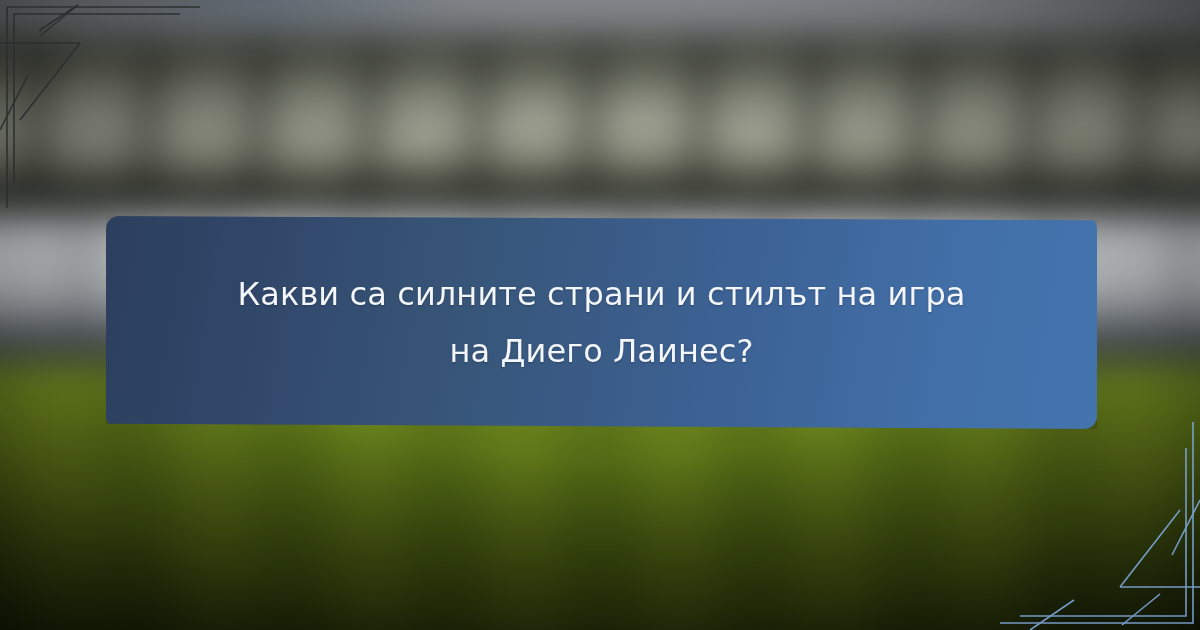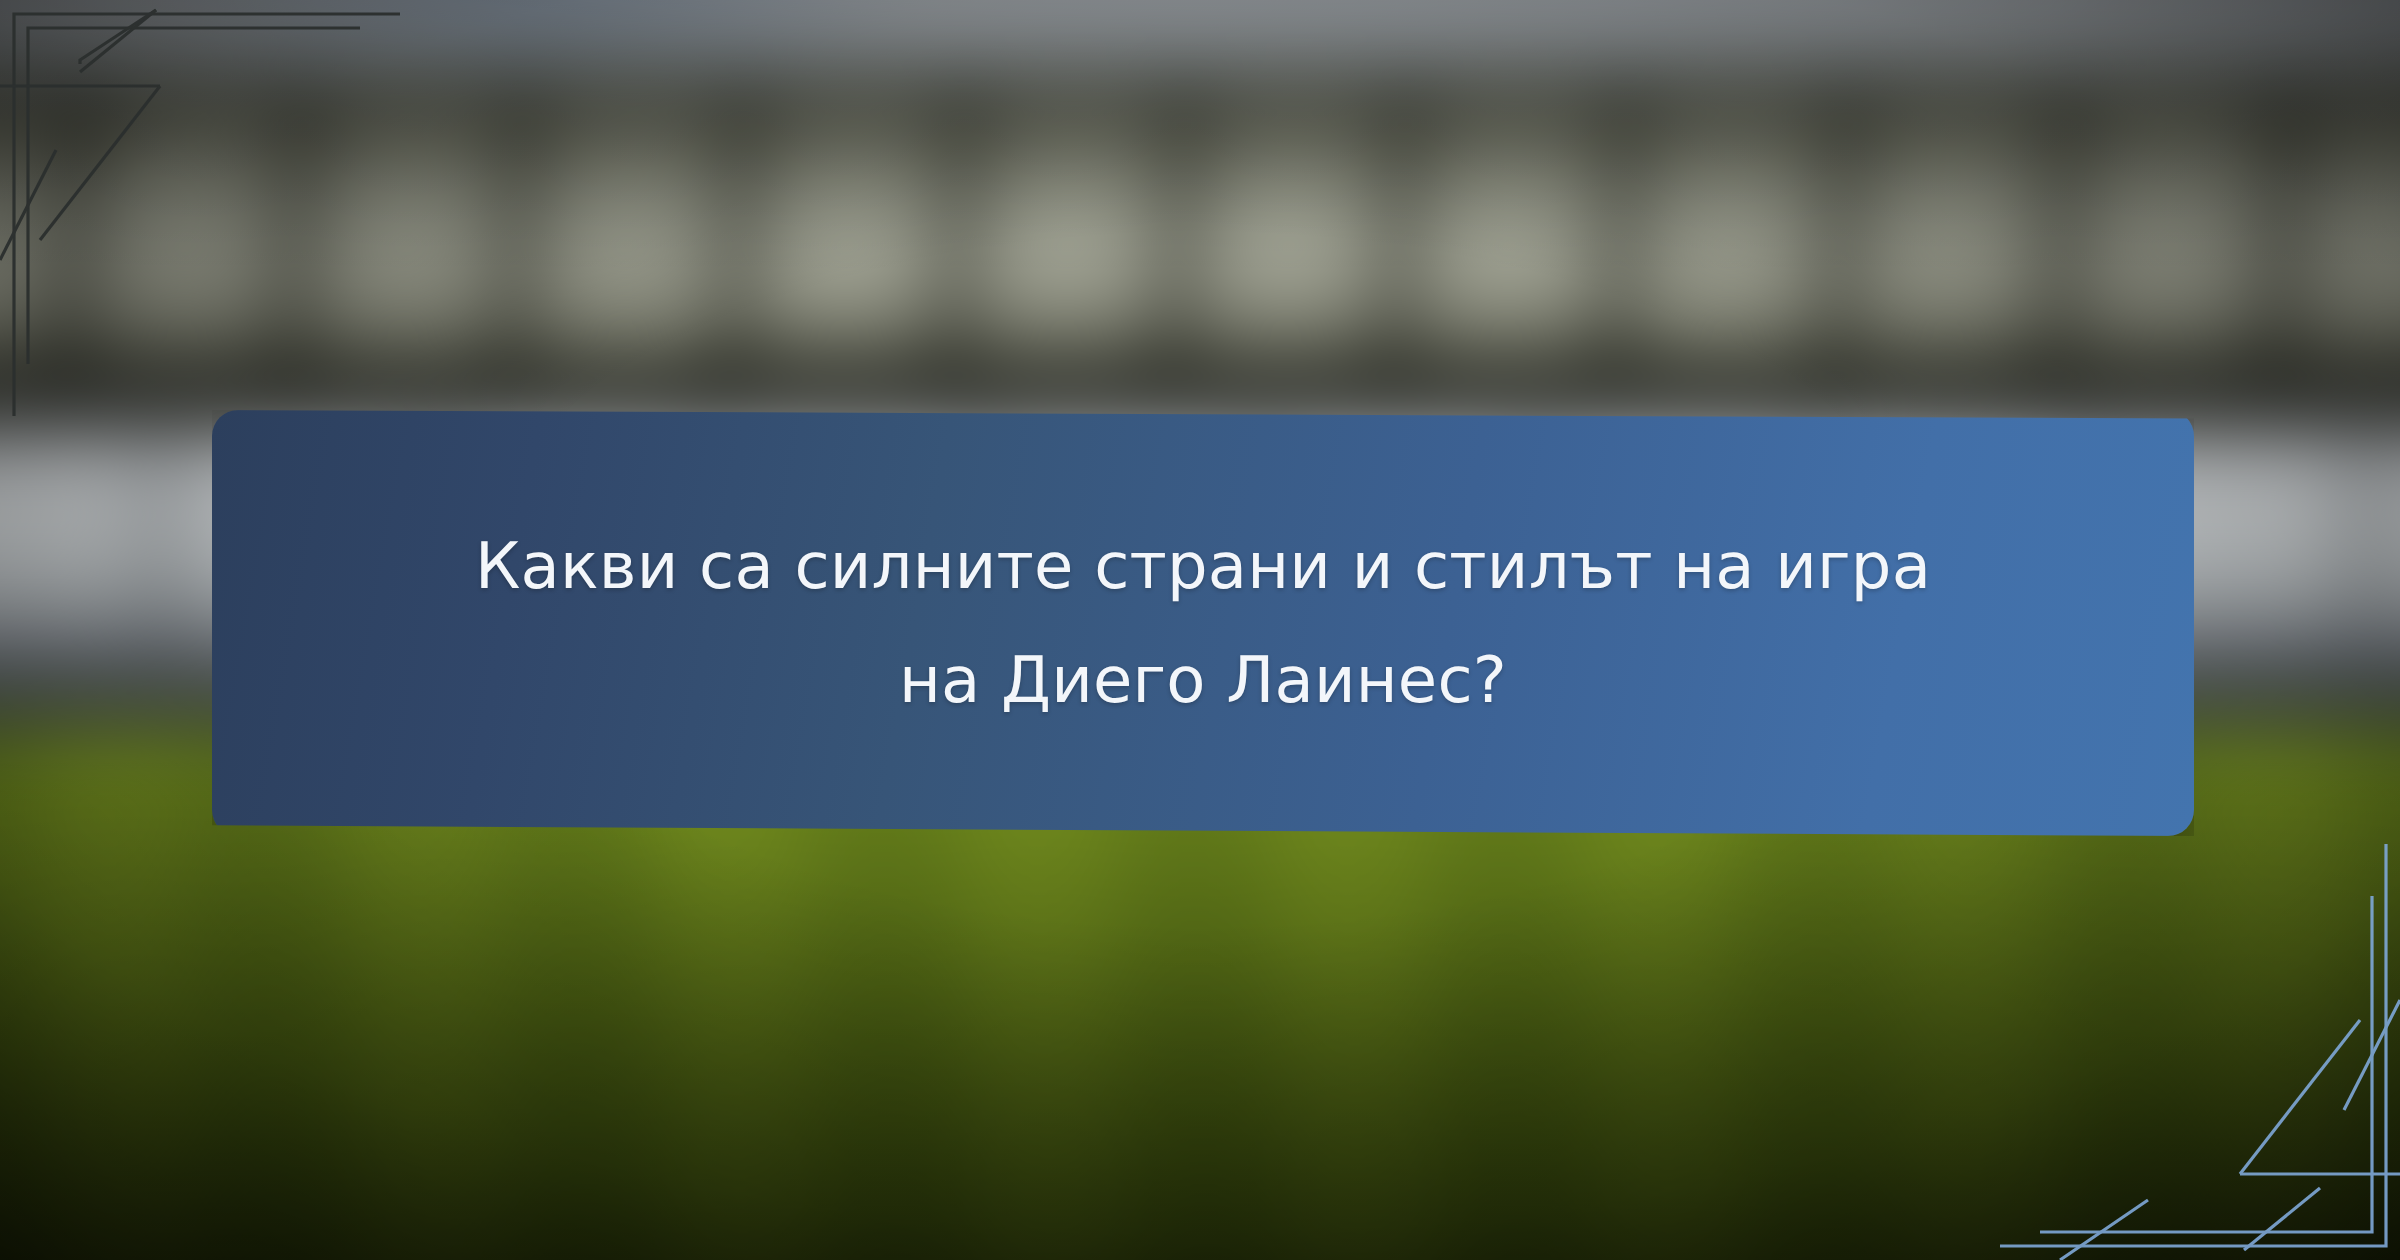--- a/index.html
+++ b/index.html
@@ -164,21 +164,21 @@
     position: absolute;
     pointer-events: none;
   }
   .deco-tl { left: 0; top: 0; width: 230px; height: 230px; }
   .deco-br { right: 0; bottom: 0; width: 230px; height: 230px; }
 
   
   .card {
     position: absolute;
     left: 106px;
-    top: 205px;
+    top: 216px;
     width: 991px;
     height: 213px;
     border-radius: 13px;
     background: linear-gradient(100deg,
       #2c3f5d 0%,
       #31476a 16%,
       #375578 36%,
       #3c6193 62%,
       #426fa8 84%,
       #4374ae 100%);

